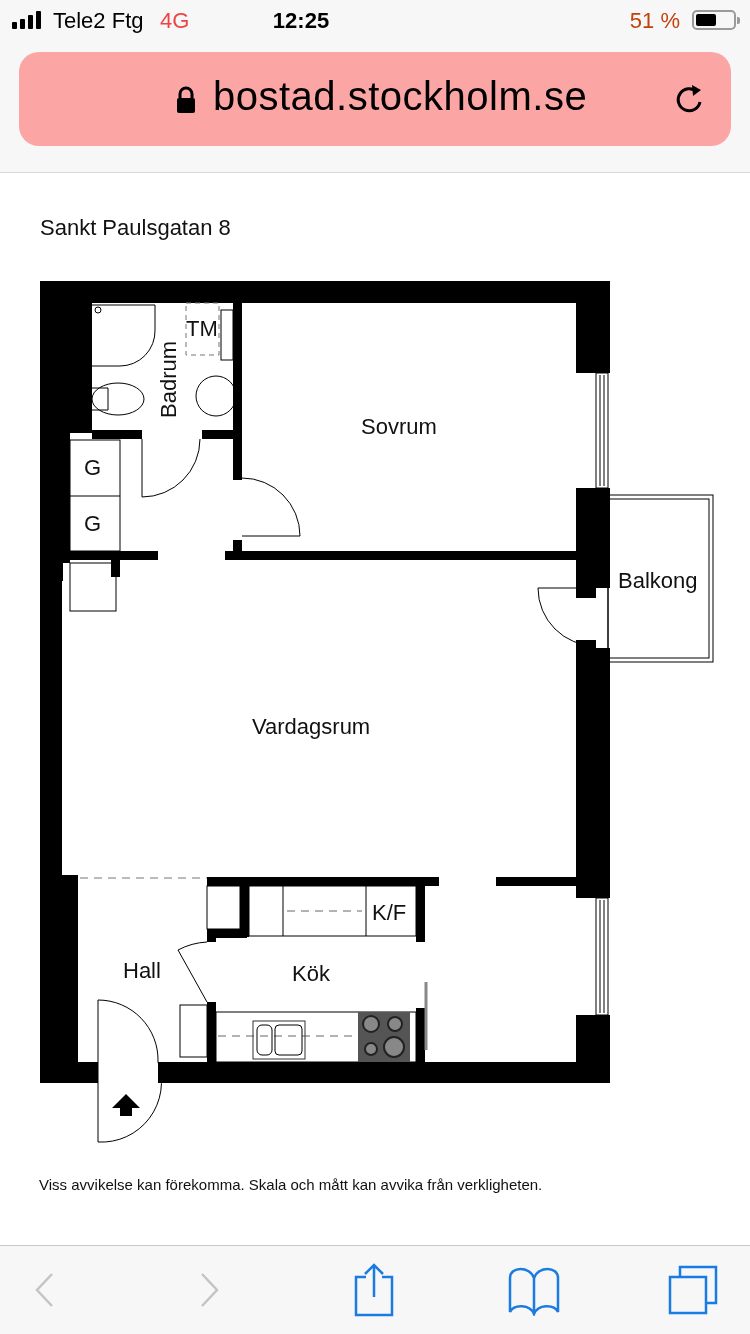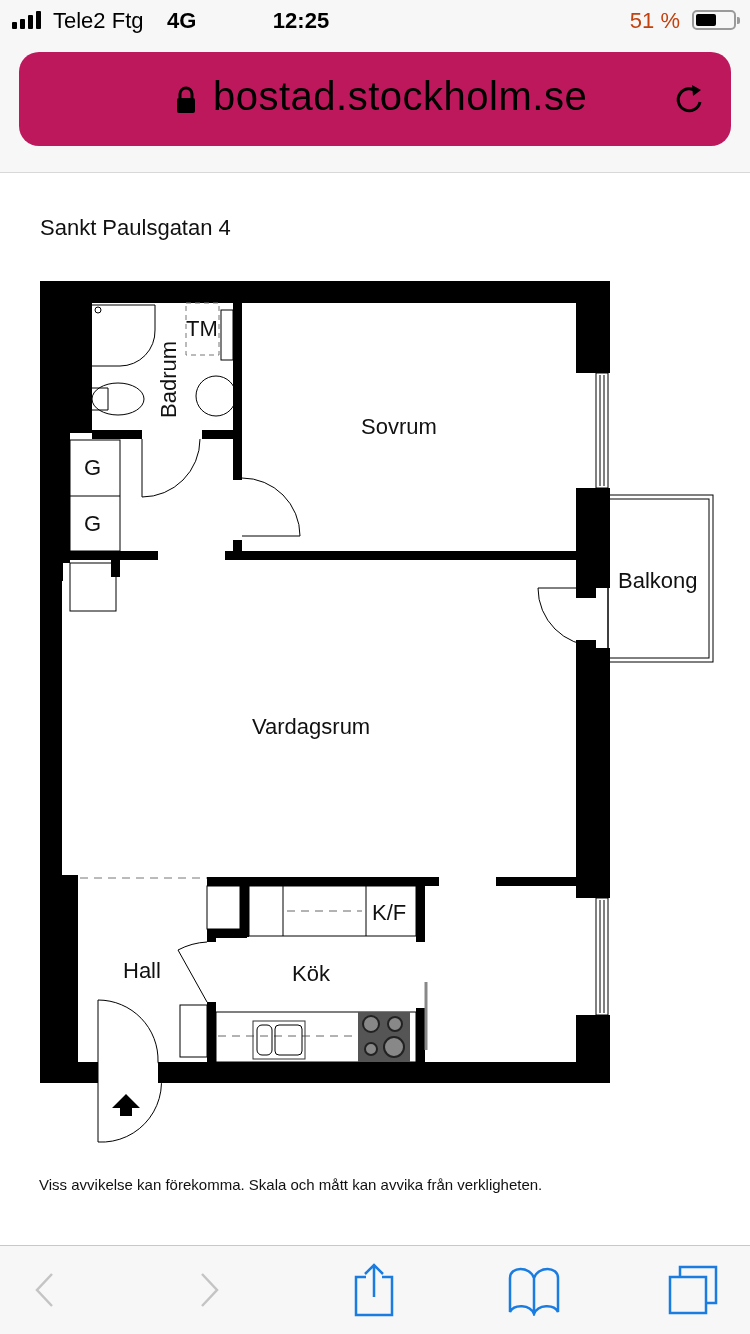--- a/index.html
+++ b/index.html
@@ -1,28 +1,28 @@
 <!DOCTYPE html>
 <html><head>
 <meta charset="utf-8">
 <style>
   html, body { margin:0; padding:0; }
   body { width:750px; height:1334px; position:relative; overflow:hidden; background:#ffffff; font-family:"Liberation Sans", sans-serif; }
   .status-bar { position:absolute; left:0; top:0; width:750px; height:44px; background:#f7f7f7; }
   .status-bar .signal { position:absolute; left:12px; top:11px; display:flex; align-items:flex-end; gap:3px; height:18px; }
   .status-bar .signal span { display:block; width:5px; background:#000; border-radius:1px; }
   .status-bar .carrier { position:absolute; left:53px; top:8px; font-size:22px; color:#000; }
-  .status-bar .network { position:absolute; left:167px; top:8px; font-size:22px; color:#000000;font-weight:bold; }
+  .status-bar .network { position:absolute; left:160px; top:8px; font-size:22px; color:#ef4444; }
   .status-bar .clock { position:absolute; left:0; width:602px; top:8px; text-align:center; font-size:22px; font-weight:bold; color:#000; }
   .status-bar .battery-pct { position:absolute; right:70px; top:8px; font-size:22px; color:#c2410c; }
   .status-bar .battery { position:absolute; right:14px; top:10px; width:44px; height:20px; border:2px solid #9a9a9a; border-radius:5px; box-sizing:border-box; }
   .status-bar .battery .fill { position:absolute; left:2px; top:2px; width:20px; height:12px; background:#000; border-radius:2px; }
   .status-bar .battery .tip { position:absolute; right:-6px; top:5px; width:3px; height:7px; background:#9a9a9a; border-radius:0 2px 2px 0; }
   .url-area { position:absolute; left:0; top:44px; width:750px; height:128px; background:#f7f7f7; border-bottom:1px solid #d8d8d8; }
-  .url-bar { position:absolute; left:19px; top:8px; width:712px; height:94px; background:#be185d; border-radius:20px; }
+  .url-bar { position:absolute; left:19px; top:8px; width:712px; height:94px; background:#fca5a5; border-radius:20px; }
   .url-bar .lock { position:absolute; left:156px; top:34px; width:22px; height:28px; }
   .url-bar .domain { position:absolute; left:194px; top:22px; font-size:40px; color:#000; letter-spacing:0.5px; }
   .url-bar .reload { position:absolute; left:652px; top:30px; width:36px; height:36px; }
   .page-title { position:absolute; left:40px; top:215px; font-size:22px; color:#111; }
   .plan { position:absolute; left:0; top:260px; }
   .disclaimer { position:absolute; left:39px; top:1176px; font-size:15px; color:#111; }
   .toolbar { position:absolute; left:0; top:1245px; width:750px; height:89px; background:#f7f7f7; border-top:1px solid #c8c8c8; }
   .tb-btn { position:absolute; top:12px; width:60px; height:64px; display:flex; align-items:center; justify-content:center; }
 </style>
 </head>
@@ -52,21 +52,21 @@
       <rect x="2" y="12" width="18" height="15" rx="2" fill="#000"></rect>
     </svg>
     <span class="domain">bostad.stockholm.se</span>
     <svg class="reload" viewBox="0 0 36 36">
       <path d="M26 10 A11 11 0 1 0 29 20" fill="none" stroke="#000" stroke-width="3"></path>
       <path d="M21 3 L30 8 L22 14 Z" fill="#000"></path>
     </svg>
   </div>
 </div>
 
-<div class="page-title">Sankt Paulsgatan 4</div>
+<div class="page-title">Sankt Paulsgatan 8</div>
 
 <svg class="plan" width="750" height="900" viewBox="0 260 750 900" xmlns="http://www.w3.org/2000/svg">
 
   <g fill="#000">
     <rect x="40" y="281" width="570" height="22"></rect>
     <rect x="40" y="281" width="52" height="152"></rect>
     <rect x="40" y="433" width="30" height="130"></rect>
     <rect x="40" y="563" width="23" height="18"></rect>
     <rect x="40" y="581" width="22" height="300"></rect>
     <rect x="40" y="875" width="38" height="208"></rect>

